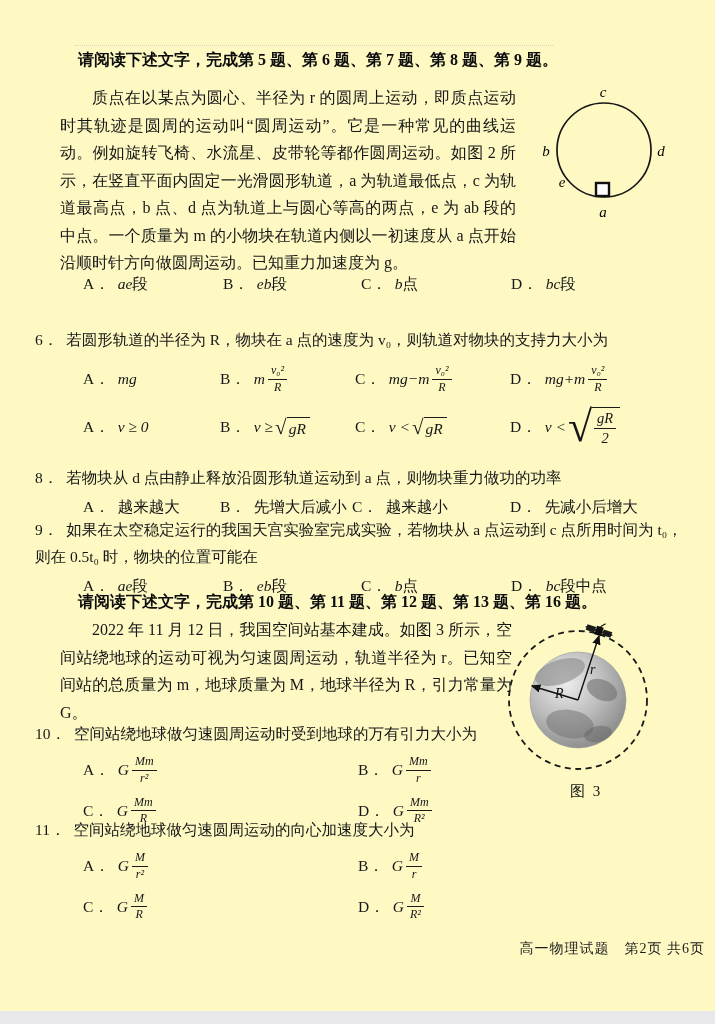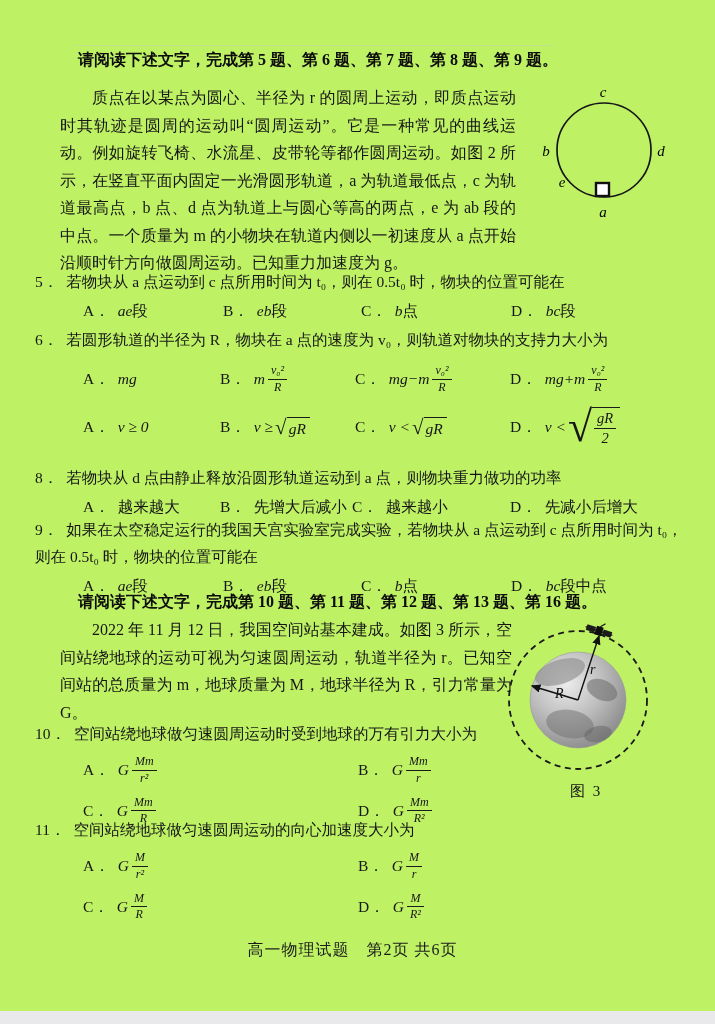--- a/index.html
+++ b/index.html
@@ -1,21 +1,21 @@
 <!DOCTYPE html>
 <html><head>
 <meta charset="utf-8">
 <style>
   html,body{margin:0;padding:0;}
   body{background:#888;}
   .page{
     position:relative;
     width:715px;height:1024px;
     margin:0 auto;
-    background:#bef264;
+    background:#fef9c3;
     font-family:"Liberation Serif","DejaVu Serif",serif;
     color:#161616;
     overflow:hidden;
   }
   .scanline{
     position:absolute;top:45px;left:75px;width:478px;
     border-top:1px dotted #c9c9c9;opacity:.75;
   }
   .bottomstrip{
     position:absolute;left:0;bottom:0;width:715px;height:13px;
@@ -57,21 +57,21 @@
   .frac .num{display:block;padding:0 3px 1px 3px;}
   .frac .den{display:block;border-top:1.3px solid #1a1a1a;padding:1px 3px 0 3px;}
   .sqrt{display:inline-flex;align-items:flex-start;margin-left:2px;}
   .sqrt .rad{font-size:21px;line-height:20px;font-weight:400;}
   .sqrt .bar{border-top:1.3px solid #1a1a1a;padding:1px 4px 0 2px;font-style:italic;line-height:19px;}
   .sqrt.tall .rad{font-size:44px;line-height:40px;font-weight:200;}
   .sqrt.tall .bar{padding-top:2px;}
   .sqrt.tall .frac{margin-left:0;font-size:14.5px;}
   .footer{
     position:absolute;top:940px;left:0;width:705px;
-    text-align:center;font-size:16px;color:#1b1b1b;letter-spacing:1px;
+    text-align:right;font-size:14px;color:#1b1b1b;letter-spacing:1px;
   }
   svg text{font-family:"Liberation Serif","DejaVu Serif",serif;}
 </style>
 </head>
 <body>
 
 <div class="page">
 
   <div class="scanline"></div>
 
@@ -86,21 +86,20 @@
         <text x="20" y="72" text-anchor="middle" font-size="15" font-style="italic">b</text>
         <text x="135" y="72" text-anchor="middle" font-size="15" font-style="italic">d</text>
         <text x="36" y="103" text-anchor="middle" font-size="15" font-style="italic">e</text>
         <text x="77" y="133" text-anchor="middle" font-size="15" font-style="italic">a</text>
       </svg>
     </div>
     <div class="indent">质点在以某点为圆心、半径为 r 的圆周上运动，即质点运动时其轨迹是圆周的运动叫“圆周运动”。它是一种常见的曲线运动。例如旋转飞椅、水流星、皮带轮等都作圆周运动。如图 2 所示，在竖直平面内固定一光滑圆形轨道，a 为轨道最低点，c 为轨道最高点，b 点、d 点为轨道上与圆心等高的两点，e 为 ab 段的中点。一个质量为 m 的小物块在轨道内侧以一初速度从 a 点开始沿顺时针方向做圆周运动。已知重力加速度为 g。</div>
   </div>
 
   <div class="q" style="top:268px;">
-    <div class="stem"><span class="qnum">5．</span><span>若物块从 a 点运动到 c 点所用时间为 t₀，则在 0.5t₀ 时，物块的位置可能在</span></div>
     <div class="opts g4a">
       <span class="opt">
           <span class="ol">A．</span>
           <i>ae</i>
           <span> 段</span>
         </span>
       <span class="opt">
           <span class="ol">B．</span>
           <i>eb</i>
           <span> 段</span>

